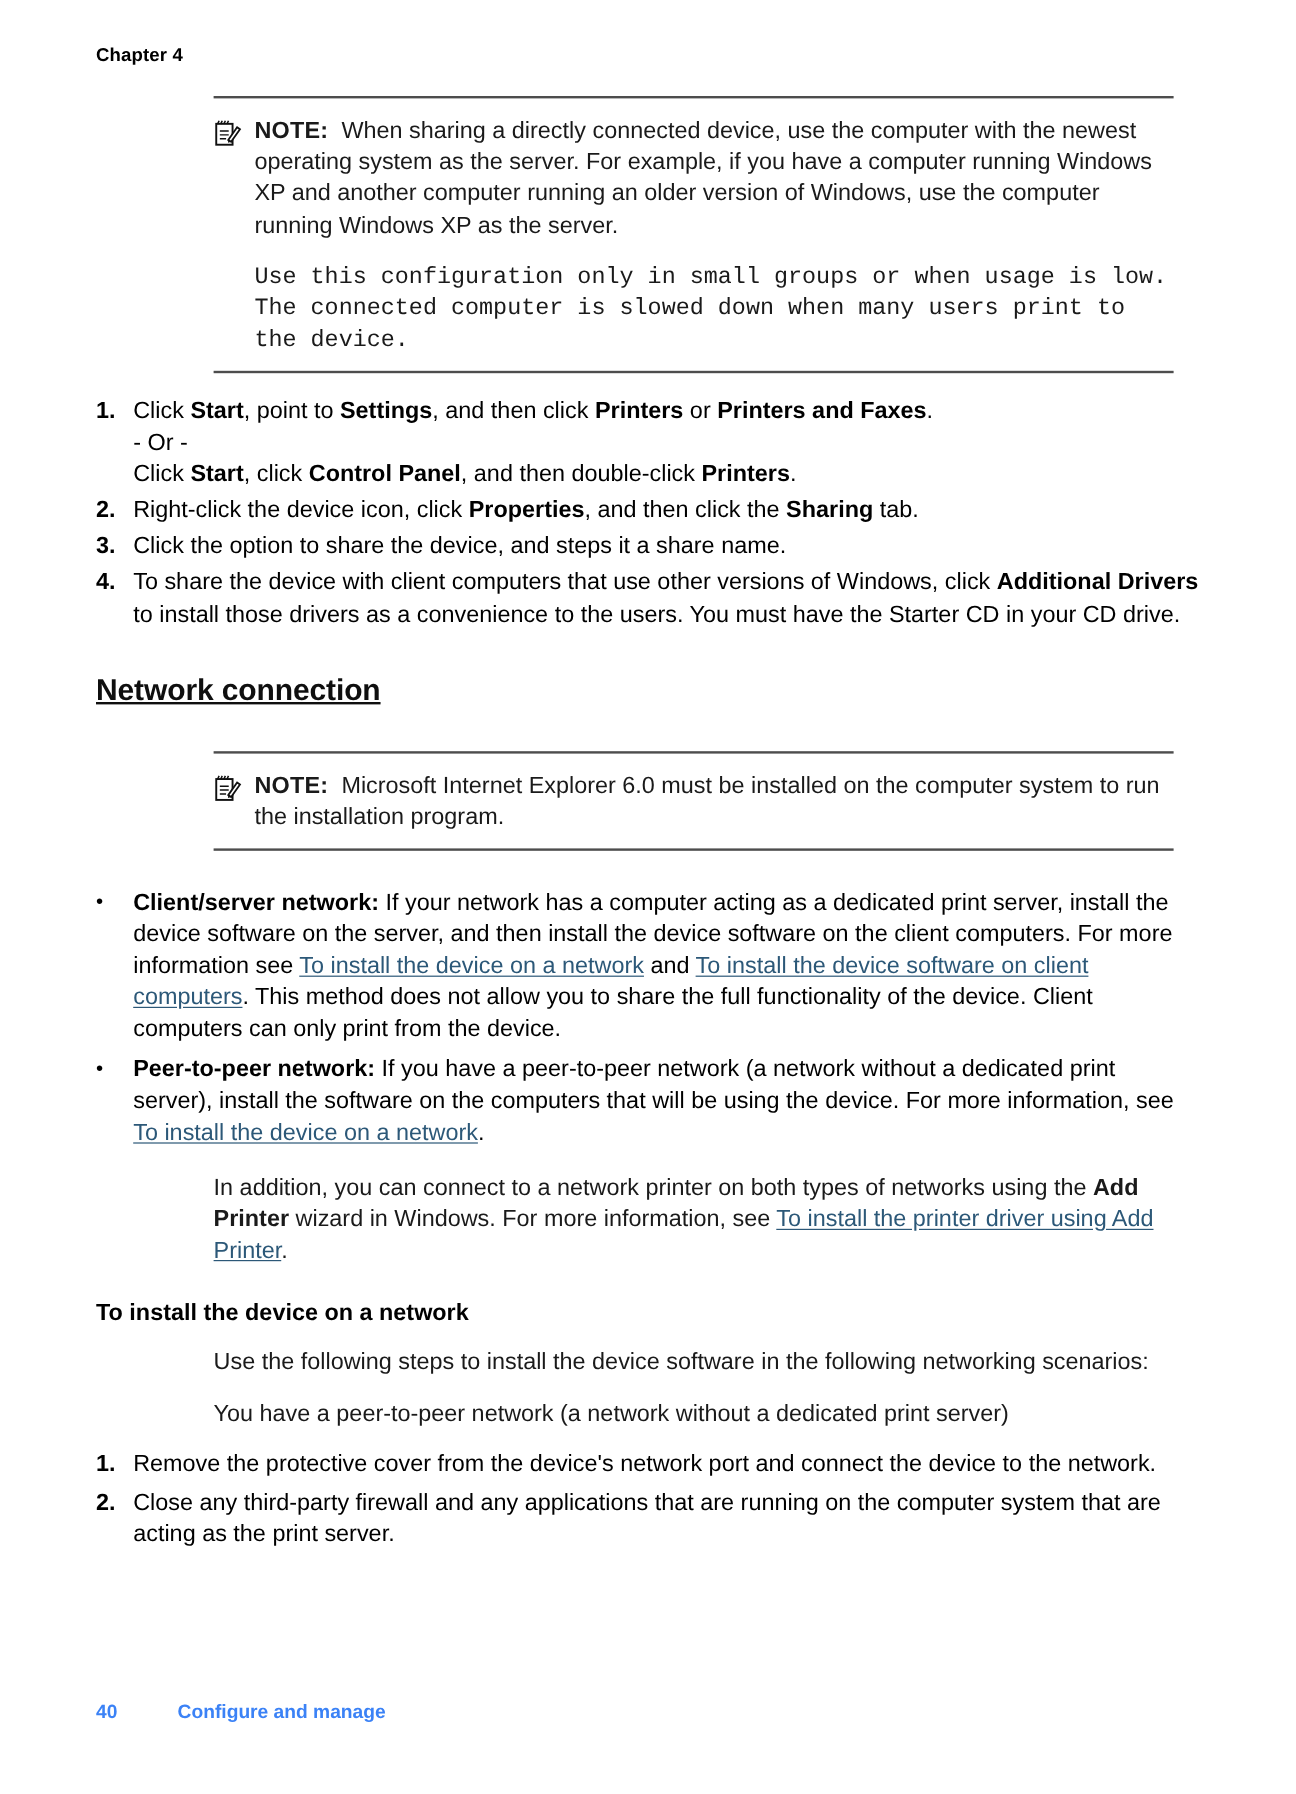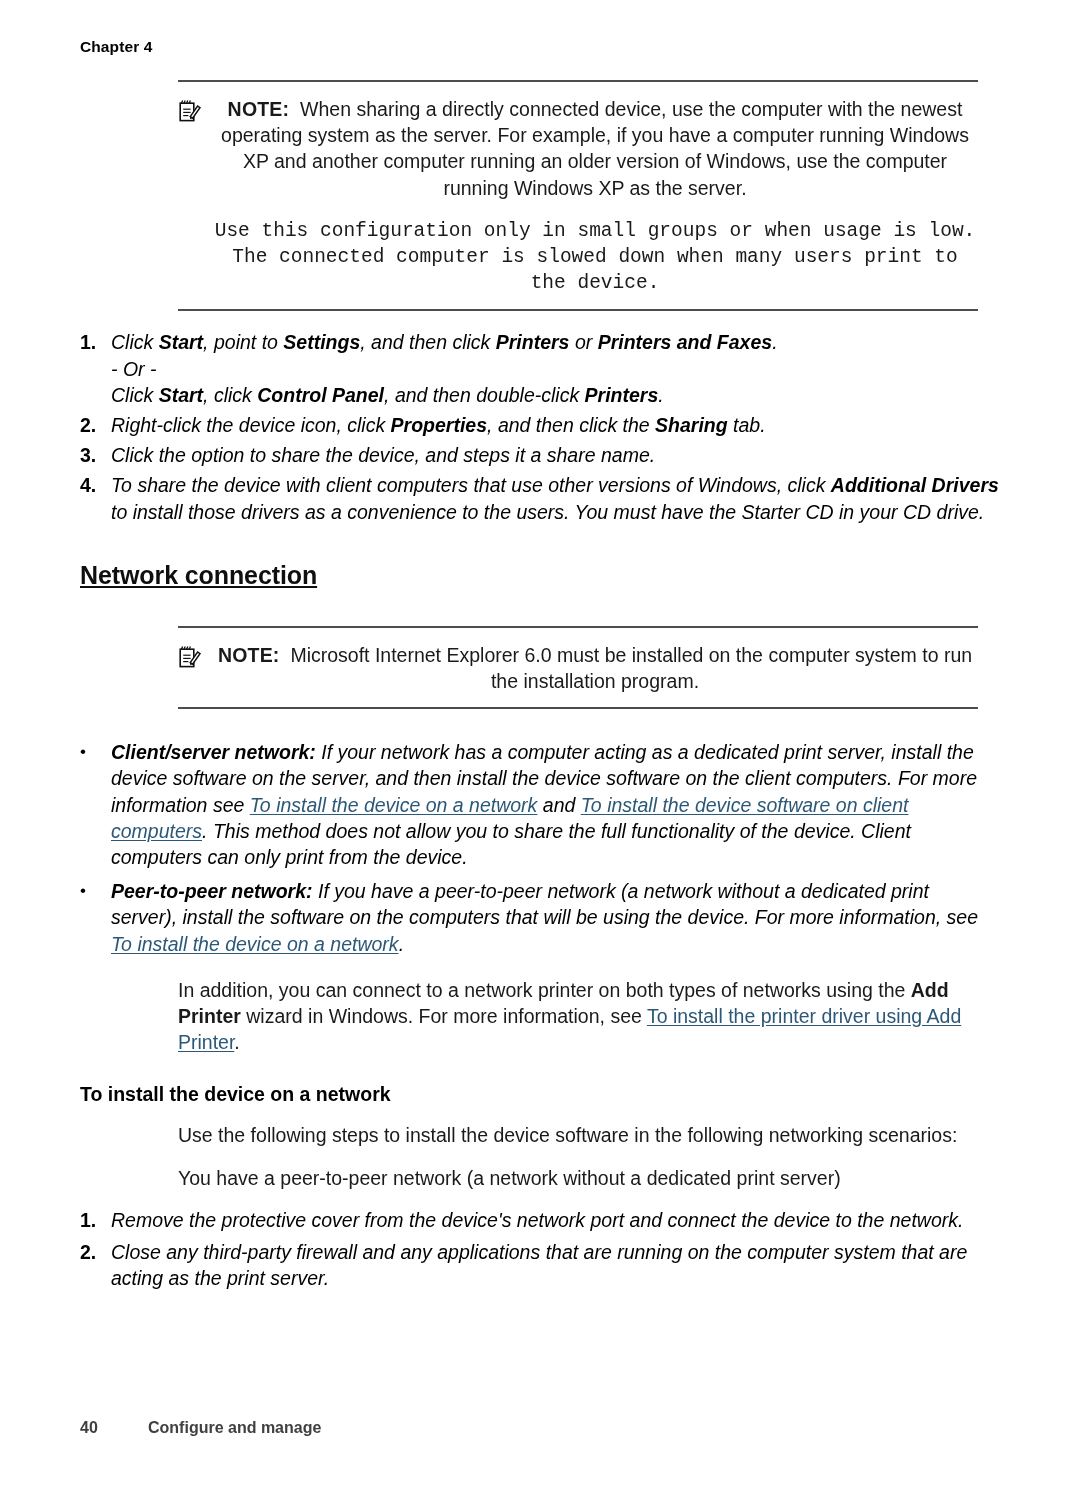--- a/index.html
+++ b/index.html
@@ -66,21 +66,20 @@
   .note-row {
     display: flex;
     align-items: flex-start;
   }
   .note-icon {
     flex: 0 0 34px;
     padding-top: 3px;
   }
   .note-body {
     flex: 1 1 auto;
-    text-align: center;
   }
   .note-label {
     font-weight: bold;
     letter-spacing: 0.2px;
   }
   .note-para2 {
     margin-top: 17px;
     font-family: Liberation Mono, monospace;
   }
 
@@ -101,21 +100,20 @@
     font-weight: bold;
     text-align: left;
   }
   ul.bullets > li .dot {
     flex: 0 0 31px;
     font-size: 17px;
     line-height: 26.2px;
   }
   .li-body {
     flex: 1 1 auto;
-    font-style: italic;
   }
   .sub-line {
     display: block;
   }
 
   b, strong { font-weight: bold; }
 
   a.xref {
     color: #2c5878;
     text-decoration: underline;
@@ -139,21 +137,21 @@
   }
 
   
   .footer {
     position: absolute;
     left: 80px;
     top: 1419px;
     width: 920px;
     font-size: 16px;
     font-weight: bold;
-    color: #404040;
+    color: #3b82f6;
     display: flex;
   }
   .footer .pageno {
     width: 68px;
   }
 
   
   .gap-12 { height: 12px; }
   .gap-16 { height: 16px; }
   .gap-18 { height: 18px; }

